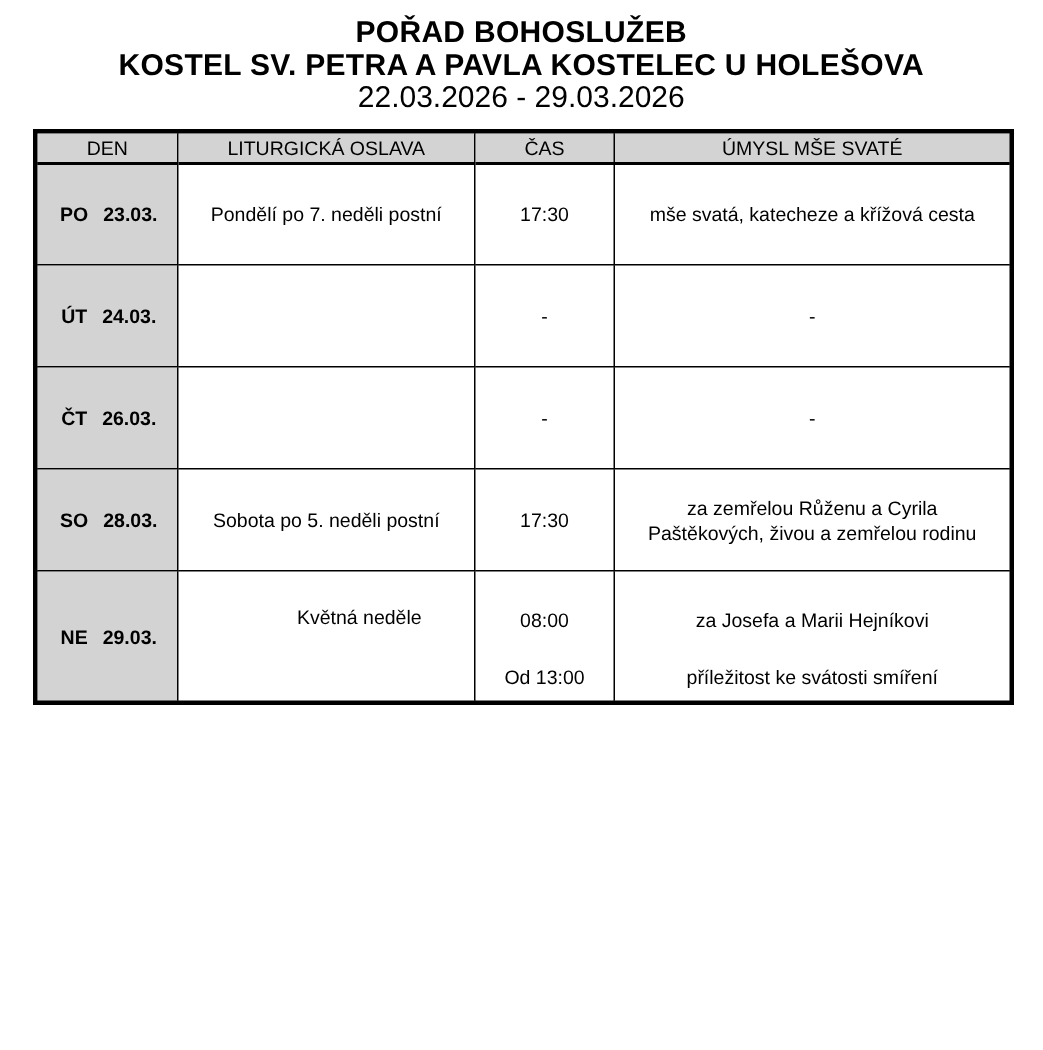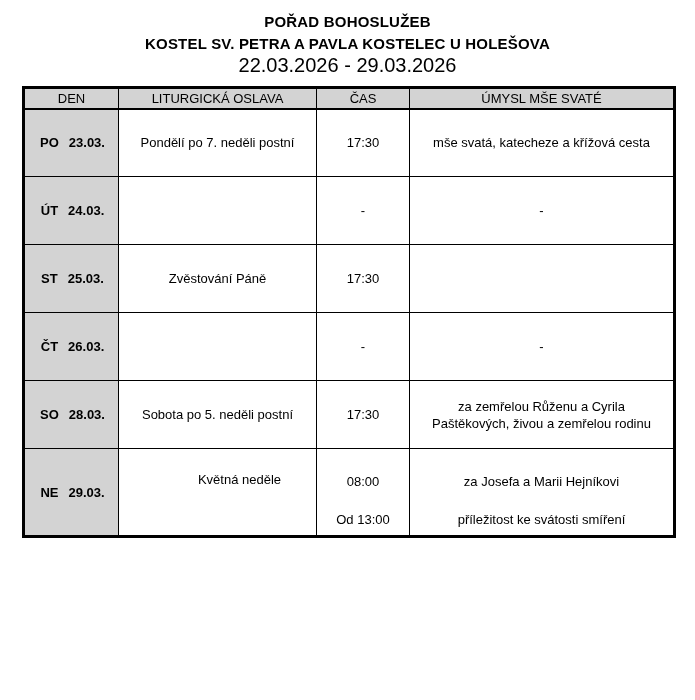--- a/index.html
+++ b/index.html
@@ -11,21 +11,21 @@
   * { box-sizing: border-box; }
   html, body { margin: 0; padding: 0; }
   body {
     width: 695px; height: 700px;
     background: var(--page-bg);
     color: var(--text);
     font-family: "Liberation Sans", sans-serif;
     overflow: hidden;
   }
   .titles { text-align: center; padding-top: 11px; }
-  .title-line1, .title-line2 { font-weight: bold; font-size: 15px; line-height: 22px; letter-spacing: .2px; }
+  .title-line1, .title-line2 { font-weight: bold; font-size: 20px; line-height: 22px; letter-spacing: .2px; }
   .title-line3 { font-size: 20px; line-height: 21px; }
 
   table.schedule {
     border-collapse: collapse;
     table-layout: fixed;
     width: 651px;
     margin: 10px 0 0 22px;
     border: 3px solid var(--border);
   }
   col.c-den { width: 95px; }
@@ -96,26 +96,20 @@
       <td>17:30</td>
       <td class="intention-cell">mše svatá, katecheze a křížová cesta</td>
     </tr>
     <tr class="row">
       <td class="day-cell"><span>ÚT</span><span class="date-part">24.03.</span></td>
       <td class="celebration-cell"></td>
       <td>-</td>
       <td class="intention-cell">-</td>
     </tr>
     <tr class="row">
-      <td class="day-cell"><span>ST</span><span class="date-part">25.03.</span></td>
-      <td class="celebration-cell">Zvěstování Páně</td>
-      <td>17:30</td>
-      <td class="intention-cell"></td>
-    </tr>
-    <tr class="row">
       <td class="day-cell"><span>ČT</span><span class="date-part">26.03.</span></td>
       <td class="celebration-cell"></td>
       <td>-</td>
       <td class="intention-cell">-</td>
     </tr>
     <tr class="row">
       <td class="day-cell"><span>SO</span><span class="date-part">28.03.</span></td>
       <td class="celebration-cell">Sobota po 5. neděli postní</td>
       <td>17:30</td>
       <td class="intention-cell">za zemřelou Růženu a Cyrila Paštěkových, živou a zemřelou rodinu</td>

